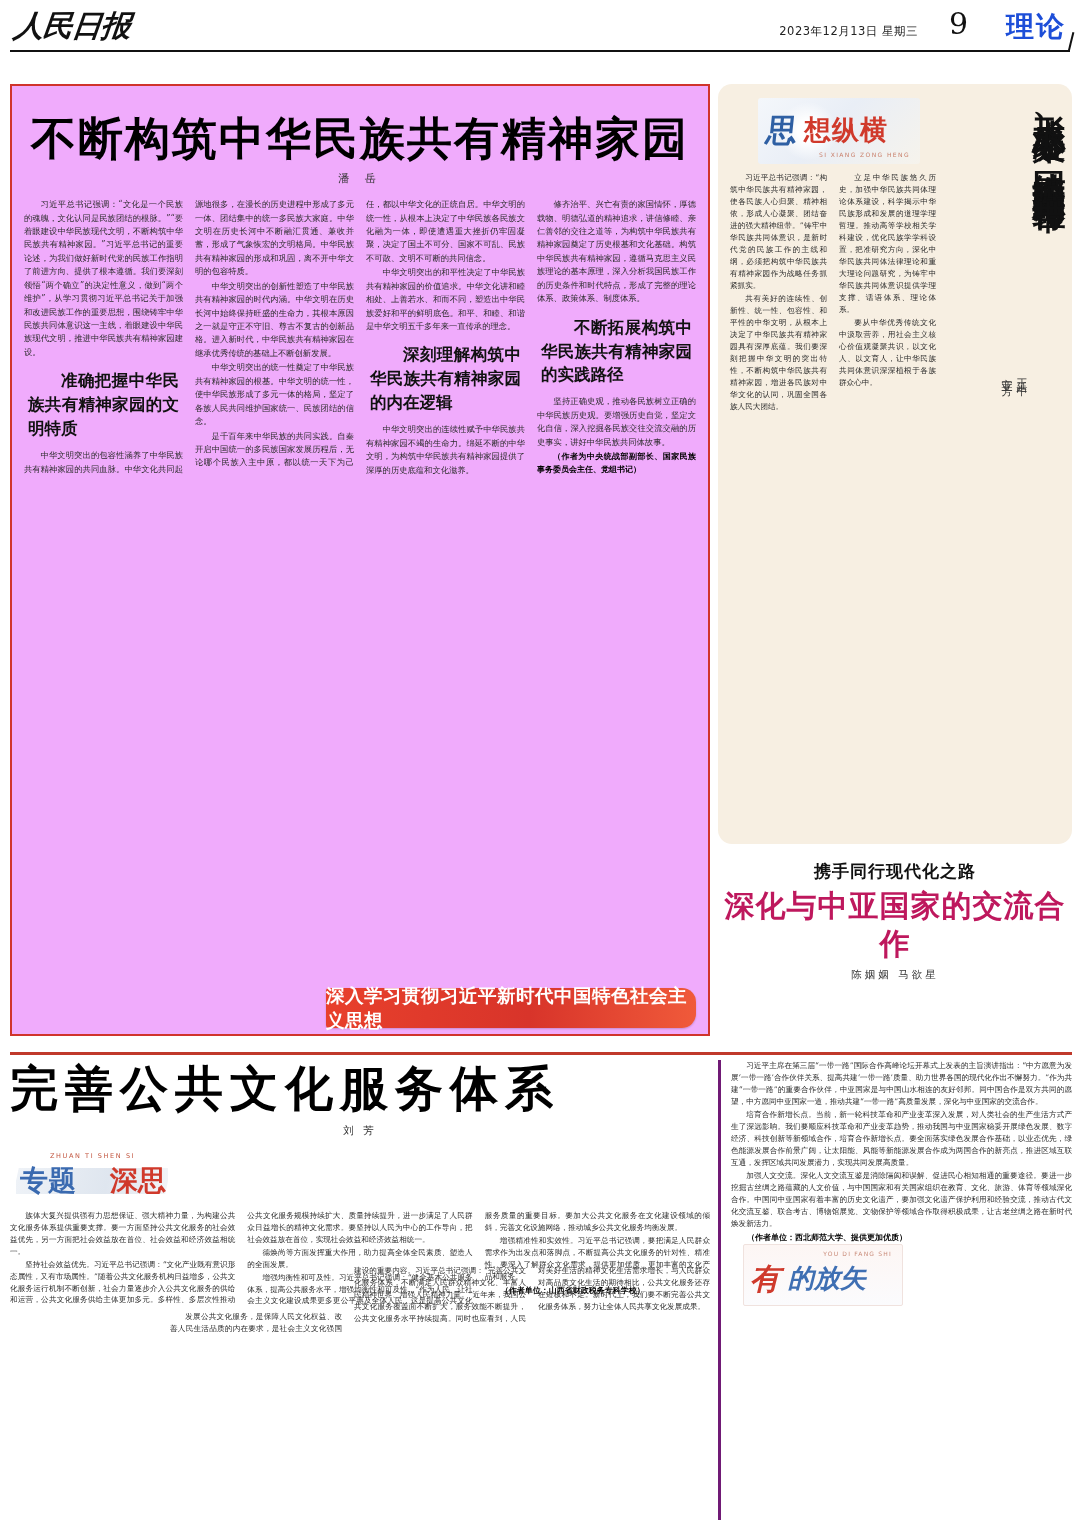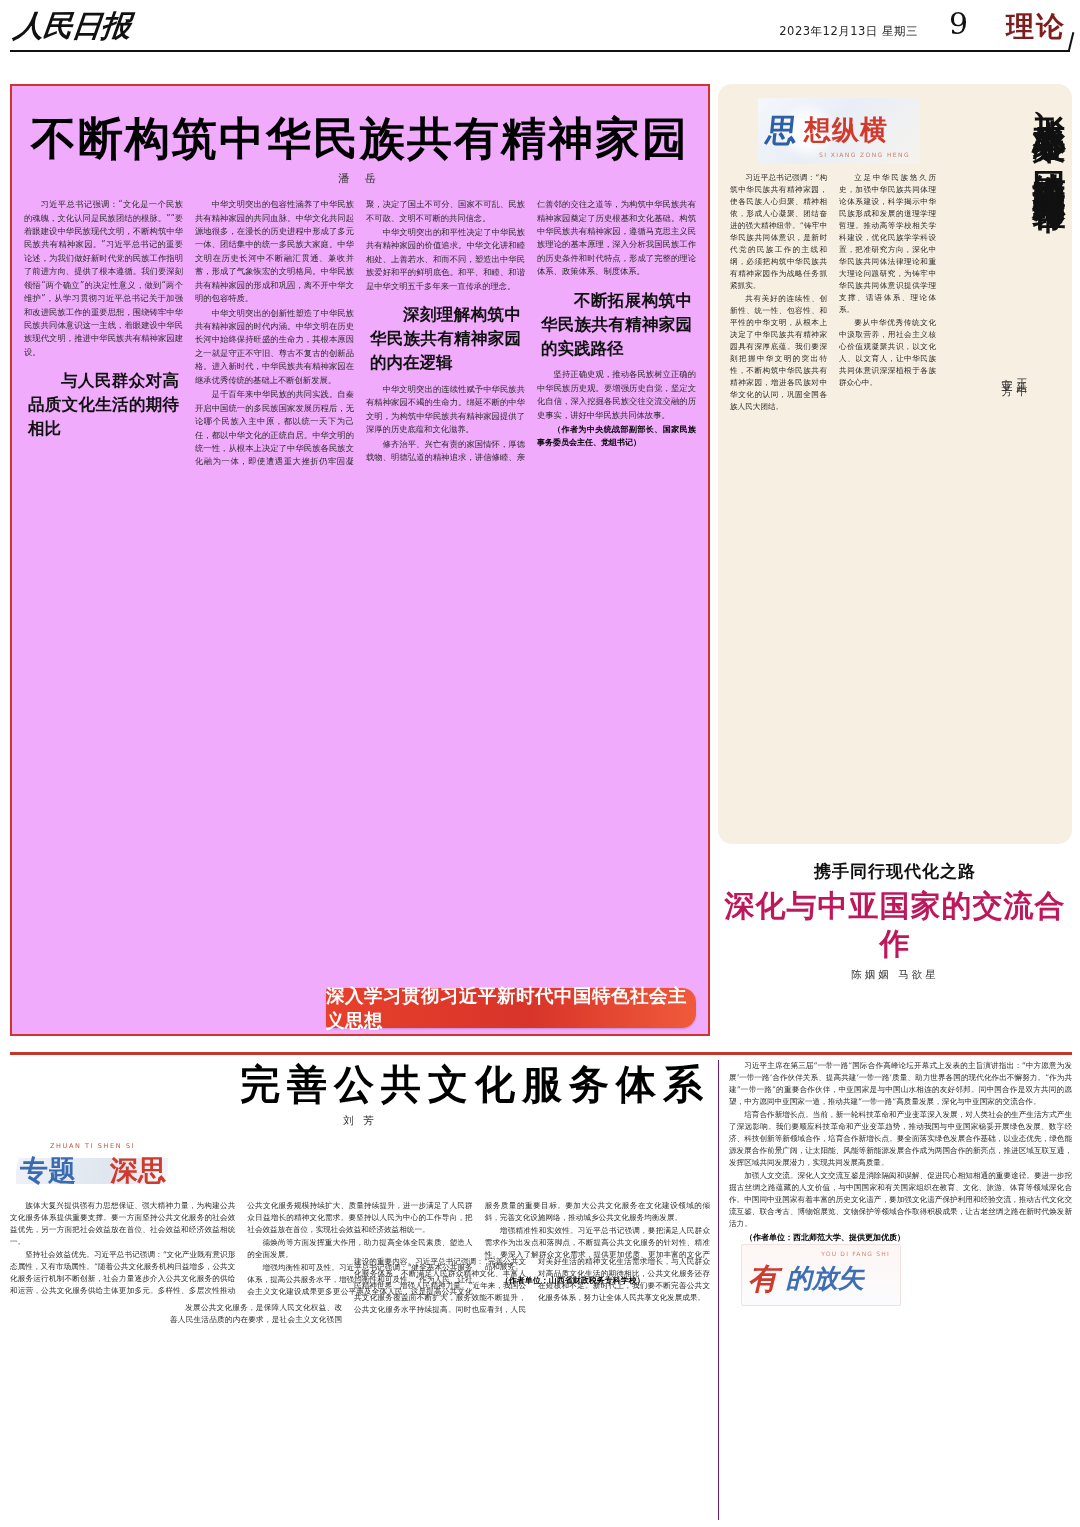--- a/index.html
+++ b/index.html
@@ -23,21 +23,21 @@
     position: absolute; right: 162px; top: 24px;
     font-size: 11.5px; color: #222; letter-spacing: .5px;
   }
   .masthead-pageno {
     position: absolute; right: 112px; top: 6px;
     font-size: 30px; color: #111;
     font-family: "DejaVu Serif","Liberation Serif",serif;
   }
   .masthead-section {
     position: absolute; right: 14px; top: 8px;
-    font-size: 28px; font-weight: bold; color: #7f1d1d; letter-spacing: 2px; text-align: center;
+    font-size: 28px; font-weight: bold; color: #1d4ed8; letter-spacing: 2px; text-align: center;
   }
   .masthead-rule {
     position: absolute; left: 10px; right: 10px; top: 50px;
     height: 2px; background: #111;
   }
   .masthead-rule:after {
     content:""; position:absolute; right:-2px; top:-18px;
     width:2px; height:20px; background:#111; transform: rotate(14deg);
   }
 
@@ -64,41 +64,41 @@
   }
   .bottom-section {
     position: absolute; left: 10px; top: 1060px; width: 1062px; height: 460px;
   }
   .article-d {
     position: absolute; left: 0; top: 0; width: 700px; height: 460px;
     overflow: hidden;
   }
   .article-e {
     position: absolute; left: 708px; top: 0; width: 354px; height: 460px;
-    padding-left: 10px; border-left: 1px solid #701a75; overflow: hidden;
+    padding-left: 10px; border-left: 3px solid #701a75; overflow: hidden;
   }
 
   
   .h-main {
     font-family: "DejaVu Sans","Liberation Sans",sans-serif;
     font-size: 45px; font-weight: bold; text-align: center;
     letter-spacing: 2px; color: #000; line-height: 1.18; margin: 16px 0 6px;
   }
   .byline {
     text-align:center; font-size: 11px; color:#333; letter-spacing: 6px;
     margin-bottom: 12px;
     font-family:"DejaVu Serif","Liberation Serif",serif;
   }
   .h-kicker {
     text-align: center; font-size: 17px; font-weight: bold; color:#111;
     letter-spacing: 1px; margin-bottom: 4px;
     font-family:"DejaVu Sans","Liberation Sans",sans-serif;
   }
   .h-big {
-    text-align: right; font-size: 40px; font-weight: bold; color:#000;
+    text-align: left; font-size: 48px; font-weight: bold; color:#000;
     letter-spacing: 7px; line-height: 1.2;
     font-family:"DejaVu Serif","Liberation Serif",serif;
   }
   .h-big-2 {
     text-align: center; font-size: 30px; font-weight: bold; color:#be185d;
     letter-spacing: 1px; line-height: 1.25;
     font-family:"DejaVu Sans","Liberation Sans",sans-serif;
   }
   .byline-2 {
     text-align:center; font-size:10.5px; color:#333; letter-spacing:3px;
@@ -241,23 +241,24 @@
     <div class="masthead-section">理论</div>
     <div class="masthead-rule"></div>
   </div>
 
   <div class="article-a">
     <div class="h-main">不断构筑中华民族共有精神家园</div>
     <div class="byline">潘 岳</div>
 
     <div class="cols-4 body-txt">
       <p>习近平总书记强调：“文化是一个民族的魂魄，文化认同是民族团结的根脉。”“要着眼建设中华民族现代文明，不断构筑中华民族共有精神家园。”习近平总书记的重要论述，为我们做好新时代党的民族工作指明了前进方向、提供了根本遵循。我们要深刻领悟“两个确立”的决定性意义，做到“两个维护”，从学习贯彻习近平总书记关于加强和改进民族工作的重要思想，围绕铸牢中华民族共同体意识这一主线，着眼建设中华民族现代文明，推进中华民族共有精神家园建设。</p>
-      <div class="sub-head">与人民群众对高品质文化生活的期待相比</div>
+      <div class="sub-head">准确把握中华民族共有精神家园的文明特质</div>
       <p>中华文明突出的包容性涵养了中华民族共有精神家园的共同血脉。中华文化共同起源地很多，在漫长的历史进程中形成了多元一体、团结集中的统一多民族大家庭。中华文明在历史长河中不断融汇贯通、兼收并蓄，形成了气象恢宏的文明格局。中华民族共有精神家园的形成和巩固，离不开中华文明的包容特质。</p>
       <p>中华文明突出的创新性塑造了中华民族共有精神家园的时代内涵。中华文明在历史长河中始终保持旺盛的生命力，其根本原因之一就是守正不守旧、尊古不复古的创新品格。进入新时代，中华民族共有精神家园在继承优秀传统的基础上不断创新发展。</p>
+      <p>中华文明突出的统一性奠定了中华民族共有精神家园的根基。中华文明的统一性，使中华民族形成了多元一体的格局，坚定了各族人民共同维护国家统一、民族团结的信念。</p>
       <p>是千百年来中华民族的共同实践。自秦开启中国统一的多民族国家发展历程后，无论哪个民族入主中原，都以统一天下为己任，都以中华文化的正统自居。中华文明的统一性，从根本上决定了中华民族各民族文化融为一体，即使遭遇重大挫折仍牢固凝聚，决定了国土不可分、国家不可乱、民族不可散、文明不可断的共同信念。</p>
       <p>中华文明突出的和平性决定了中华民族共有精神家园的价值追求。中华文化讲和睦相处、上善若水、和而不同，塑造出中华民族爱好和平的鲜明底色。和平、和睦、和谐是中华文明五千多年来一直传承的理念。</p>
       <div class="sub-head">深刻理解构筑中华民族共有精神家园的内在逻辑</div>
       <p>中华文明突出的连续性赋予中华民族共有精神家园不竭的生命力。绵延不断的中华文明，为构筑中华民族共有精神家园提供了深厚的历史底蕴和文化滋养。</p>
       <p>修齐治平、兴亡有责的家国情怀，厚德载物、明德弘道的精神追求，讲信修睦、亲仁善邻的交往之道等，为构筑中华民族共有精神家园奠定了历史根基和文化基础。构筑中华民族共有精神家园，遵循马克思主义民族理论的基本原理，深入分析我国民族工作的历史条件和时代特点，形成了完整的理论体系、政策体系、制度体系。</p>
       <div class="sub-head">不断拓展构筑中华民族共有精神家园的实践路径</div>
       <p>坚持正确史观，推动各民族树立正确的中华民族历史观。要增强历史自觉，坚定文化自信，深入挖掘各民族交往交流交融的历史事实，讲好中华民族共同体故事。</p>
       <p class="attrib">（作者为中央统战部副部长、国家民族事务委员会主任、党组书记）</p>
     </div>
   </div>

